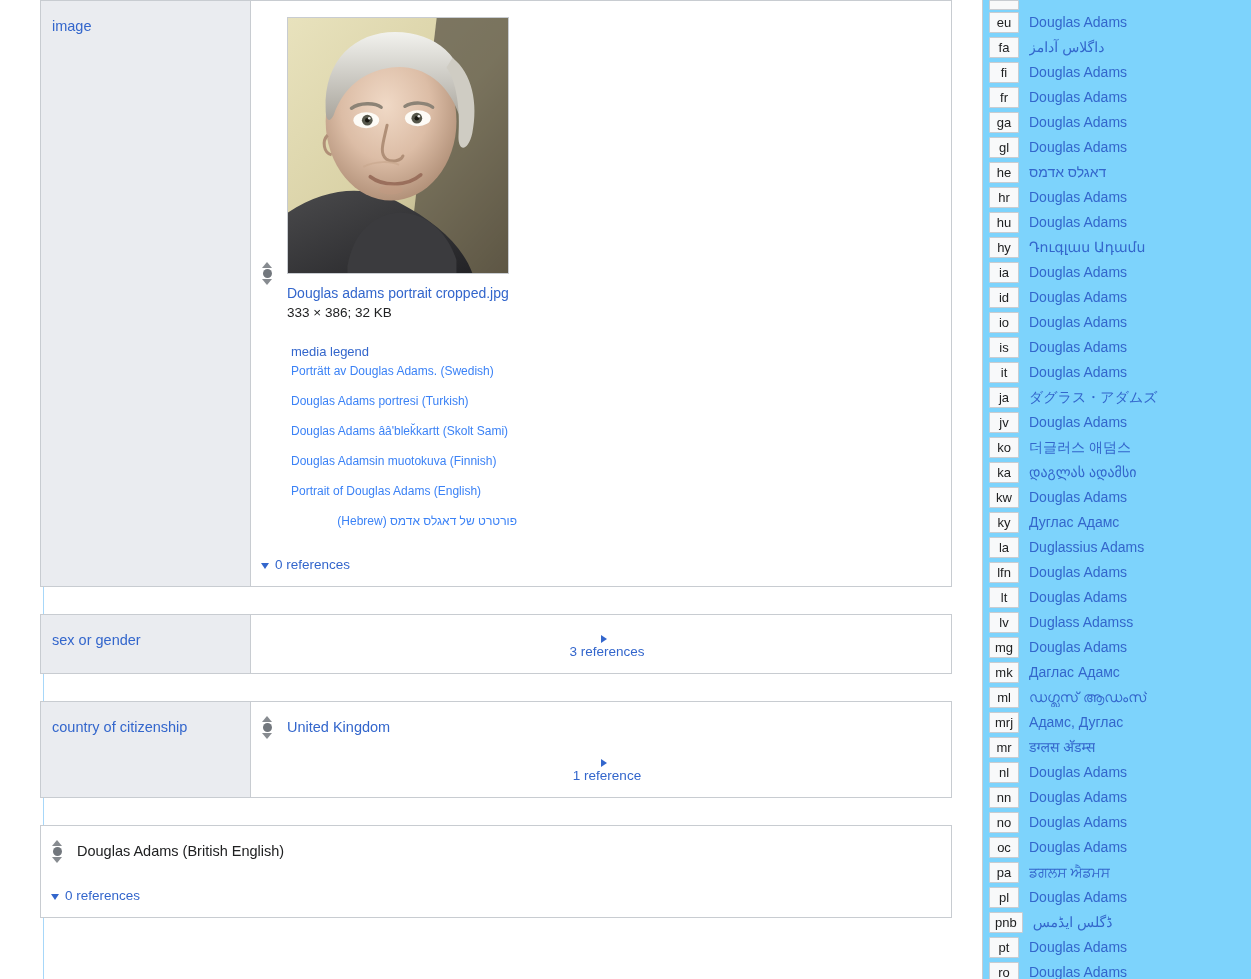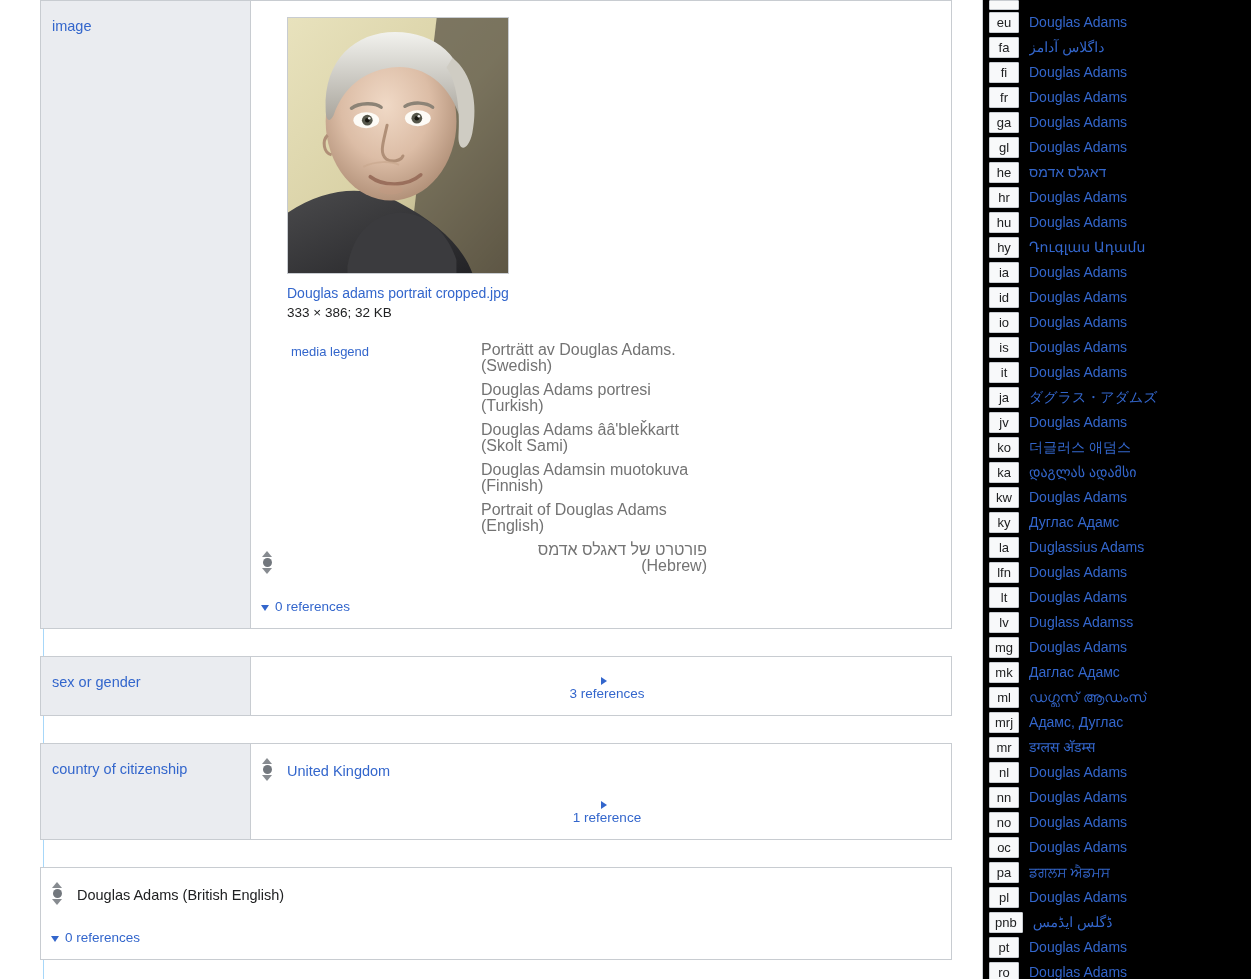--- a/index.html
+++ b/index.html
@@ -56,21 +56,21 @@
 
   .value-cell {
     flex: 1;
     background: #ffffff;
     padding: 0;
     position: relative;
   }
 
   .claim-row {
     display: flex;
-    align-items: flex-end;
+    align-items: center;
     padding: 12px 10px 0 8px;
   }
 
   
   .rank {
     width: 16px; min-width: 16px;
     margin-right: 12px;
     margin-top: 2px;
     display: flex; flex-direction: column; align-items: center;
     cursor: pointer;
@@ -127,34 +127,35 @@
     font-size: 13.5px;
     line-height: 18px;
     margin-top: 2px;
   }
 
   
   .qualifiers {
     margin-top: 20px;
     display: flex;
     padding-left: 4px;
+    flex-direction: column;
   }
   .qual-prop {
     width: 190px; min-width: 190px;
     color: #3366cc;
     font-size: 13px;
     line-height: 17px;
     padding-top: 1px;
     cursor: pointer;
   }
   .qual-values { flex: 1; }
   .qual-value {
-    font-size: 16px;
-    line-height: 16px;
-    color: #737373;
+    font-size: 12px;
+    line-height: 22px;
+    color: #3b82f6;
     margin-bottom: 8px;
     max-width: 225px;
   }
   .qual-value:last-child { margin-bottom: 0; }
   .qual-value.rtl { direction: rtl; text-align: right; max-width: 226px; }
 
   
   .refs {
     font-size: 13.5px;
     line-height: 18px;
@@ -180,21 +181,21 @@
     border-top: 4.5px solid transparent;
     border-bottom: 4.5px solid transparent;
     border-left: 6px solid #3366cc;
   }
 
   
   .sitelinks {
     position: absolute;
     left: 982px; top: 0;
     width: 269px; height: 979px;
-    background: #000000;
+    background: #7dd3fc;
     border-left: 1px solid #c8ccd1;
     overflow: hidden;
   }
   .lang-row {
     display: flex;
     align-items: center;
     height: 25px;
     padding-left: 6px;
   }
   .lang-code {

